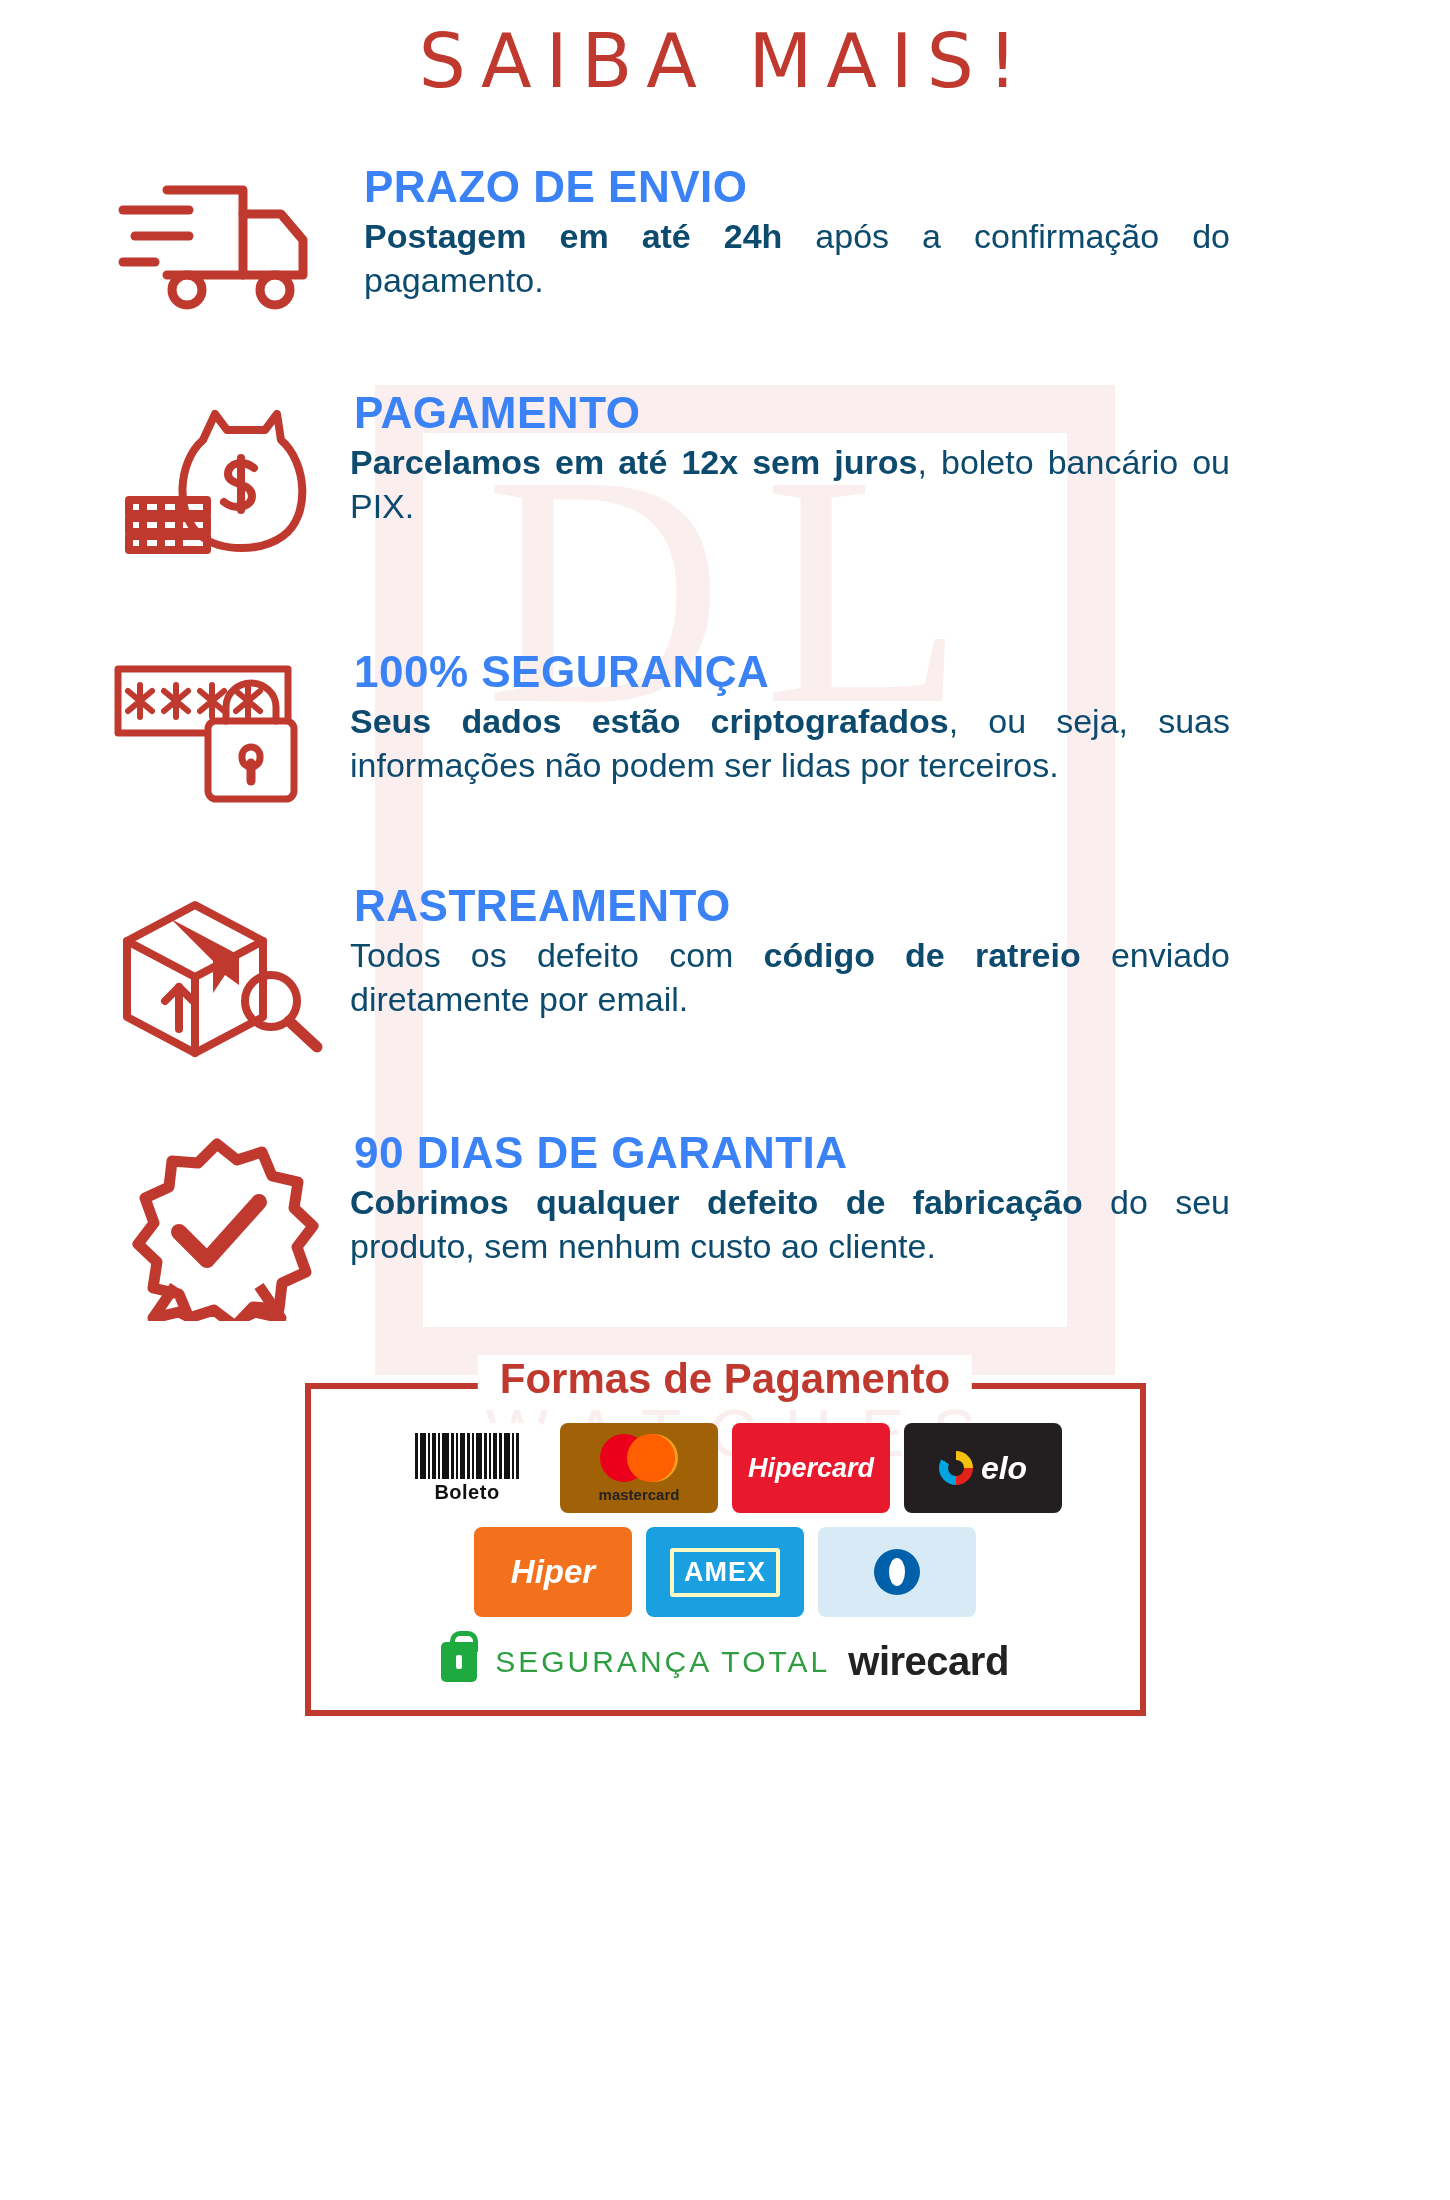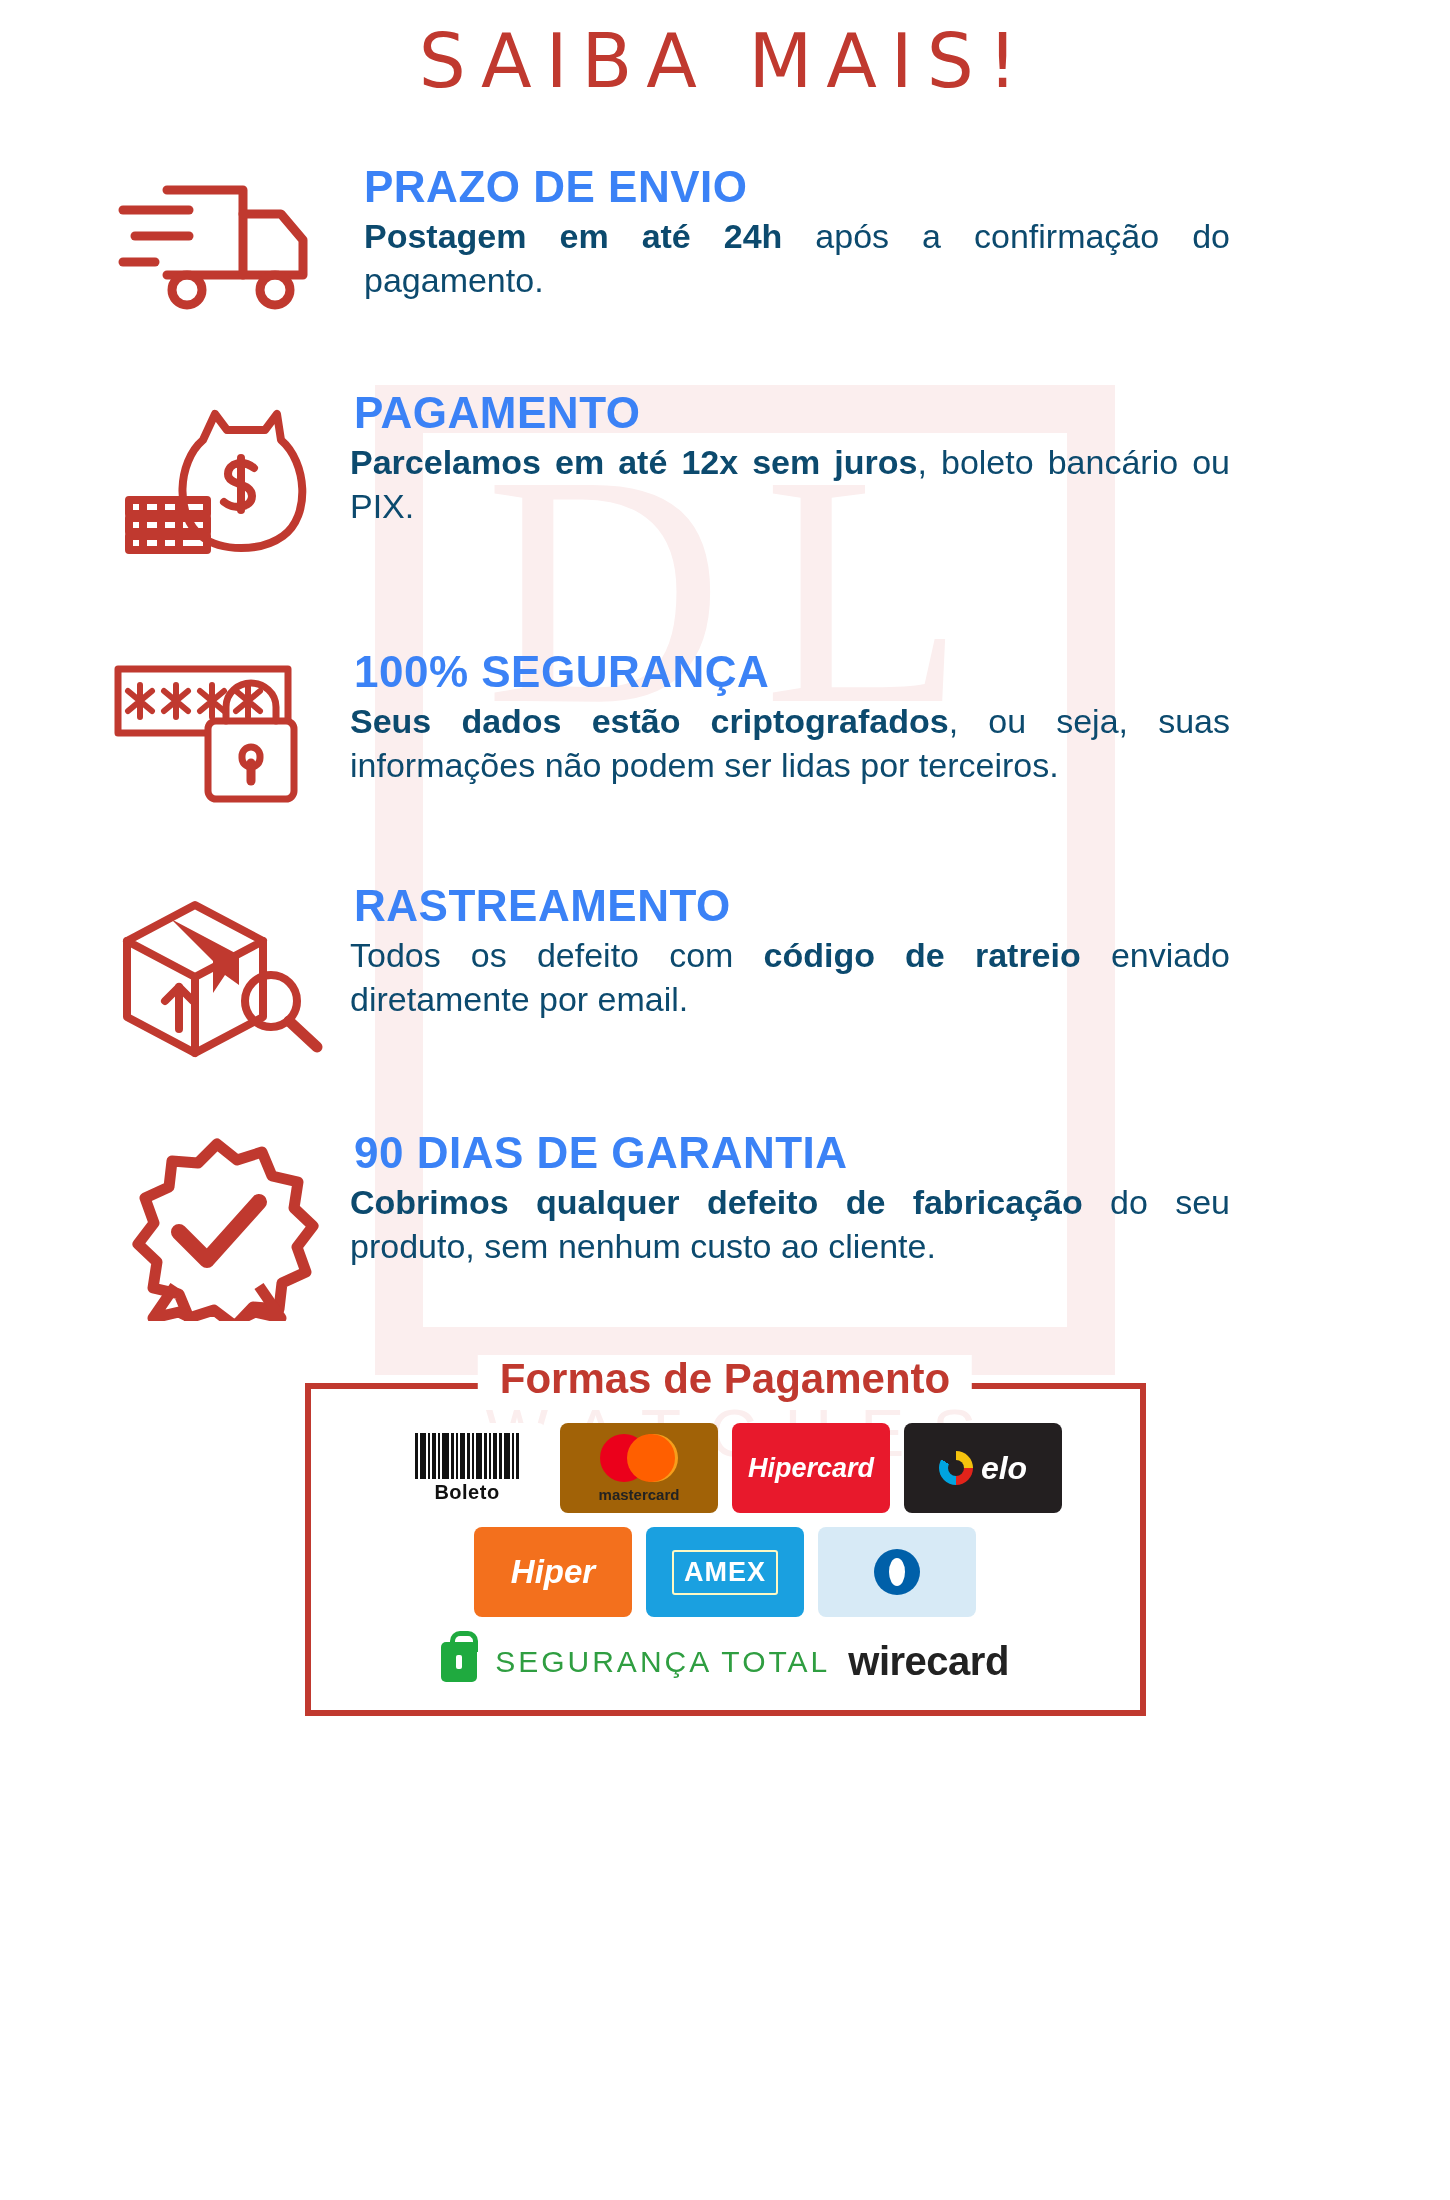--- a/index.html
+++ b/index.html
@@ -203,21 +203,21 @@
     background:
       conic-gradient(#f4c20d 0deg 90deg, #e2231a 90deg 180deg, #00a4e0 180deg 300deg, #231f20 300deg 360deg);
     position: relative;
   }
   .elo-ring::after {
     content: ""; position: absolute; left: 9px; top: 9px;
     width: 16px; height: 16px; background: #231f20; border-radius: 50%;
   }
   .elo-txt { color: #fff; font-size: 32px; font-weight: bold; font-style: italic; }
   .amex-box {
-    border: 2px solid #fef9c3; padding: 5px 10px; border-radius: 3px;
+    border: 4px solid #fef9c3; padding: 5px 10px; border-radius: 3px;
   }
   .amex-txt { color: #ffffff; font-size: 27px; font-weight: bold; letter-spacing: 1px; }
   .diners-mark {
     width: 46px; height: 46px; border-radius: 50%; background: #0060a9;
     position: relative;
   }
   .diners-mark::after {
     content: ""; position: absolute; left: 15px; top: 9px;
     width: 16px; height: 28px; background: #ffffff; border-radius: 50%;
   }

